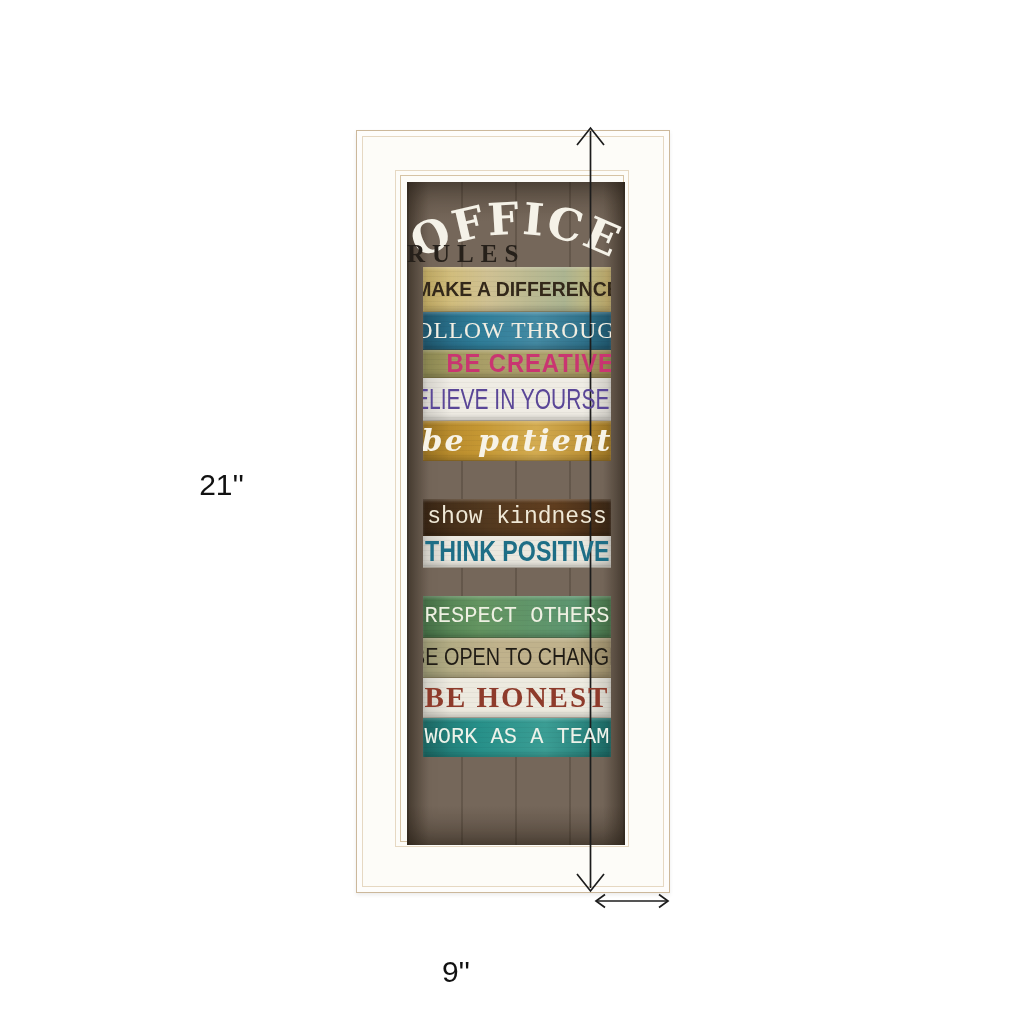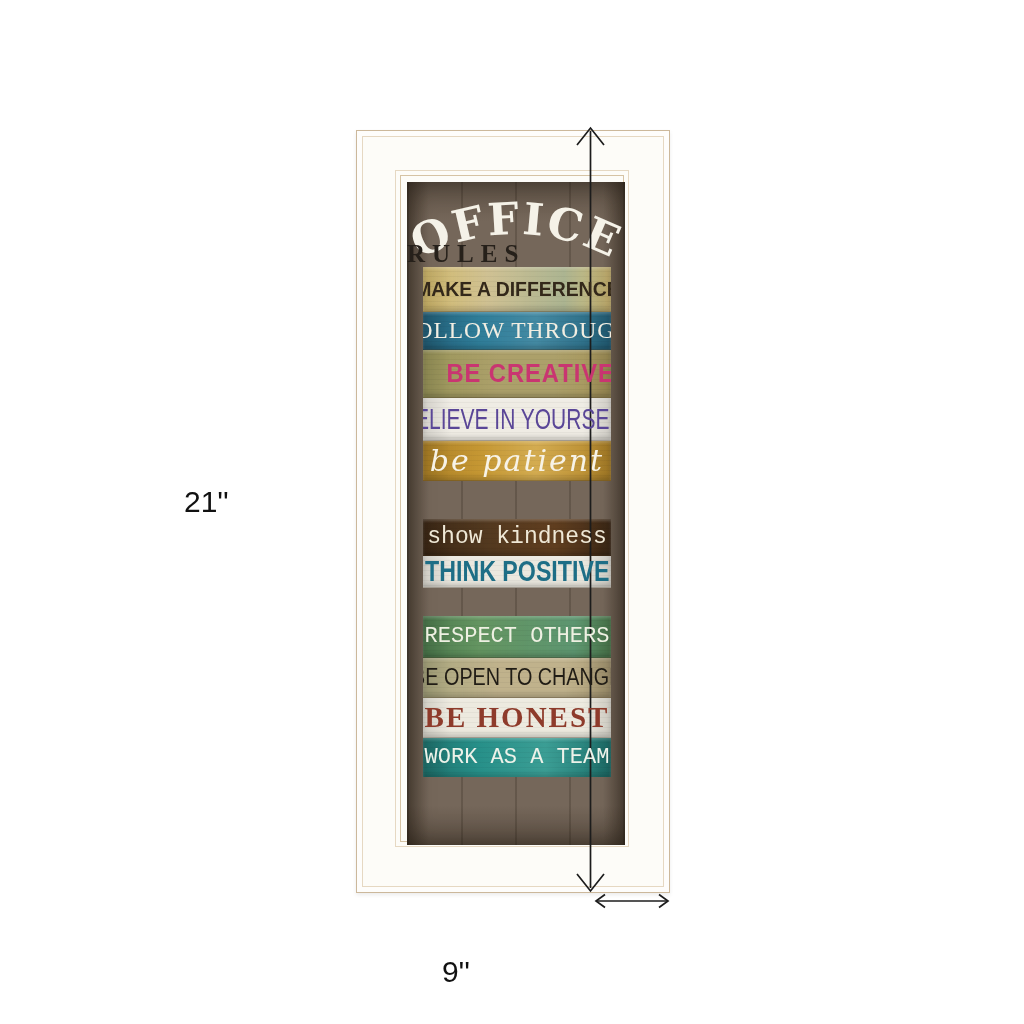--- a/index.html
+++ b/index.html
@@ -44,45 +44,45 @@
             linear-gradient(90deg, rgba(0,0,0,.12), rgba(0,0,0,0) 15%, rgba(0,0,0,0) 85%, rgba(0,0,0,.14)); }
   .slat span { position:relative; z-index:1; white-space:nowrap; }
   .slat-gap { width:100%; height:38px; }
 
   .s1  { height:45px; background:#cfc193; background-image:linear-gradient(90deg, rgba(214,176,60,.45), rgba(0,0,0,0) 35%, rgba(90,150,140,.30) 75%, rgba(214,176,60,.35)); }
   .s1 span { font-family:"Liberation Sans",sans-serif; font-weight:bold; font-size:20px; color:#33281a; transform:scaleX(.97); display:inline-block; }
   .s2  { height:38px; background:#2f7d99; background-image:linear-gradient(90deg, rgba(10,40,60,.35), rgba(0,0,0,0) 30%, rgba(255,255,255,.10) 60%, rgba(10,40,60,.30)); }
   .s2 span { font-family:"Liberation Serif",serif; font-size:24px; color:#f2eee2; letter-spacing:1px; transform:scaleX(.98); display:inline-block; }
   .s3  { height:43px; background:#e3ead6; }
   .s3 span { font-family:"DejaVu Serif",serif; font-style:italic; font-weight:bold; font-size:29px; color:#336a38; transform:rotate(-1deg); display:inline-block; }
-  .s4  { height:48px; background:#aca06a; background-image:linear-gradient(90deg, rgba(120,130,60,.35), rgba(0,0,0,0) 40%, rgba(0,0,0,0) 70%, rgba(150,120,50,.30));padding-left:28px; }
+  .s4  { height:28px; background:#aca06a; background-image:linear-gradient(90deg, rgba(120,130,60,.35), rgba(0,0,0,0) 40%, rgba(0,0,0,0) 70%, rgba(150,120,50,.30));padding-left:28px; }
   .s4 span { font-family:"Liberation Sans",sans-serif; font-weight:bold; font-size:25px; color:#c93571; letter-spacing:1px; transform:scaleX(.95); display:inline-block; }
   .s5  { height:43px; background:#efece4; }
   .s5 span { font-family:"Liberation Sans",sans-serif; font-weight:500; font-size:30px; color:#5a4697; transform:scaleX(.70); display:inline-block; }
   .s6  { height:40px; background:#c59733; background-image:linear-gradient(90deg, rgba(120,80,10,.30), rgba(0,0,0,0) 30%, rgba(255,235,170,.25) 60%, rgba(120,80,10,.25)); }
-  .s6 span { font-family:"DejaVu Serif",serif; font-style:italic; font-weight:normal; font-size:30px; color:#f7f3e7; letter-spacing:2px; }
+  .s6 span { font-family:"DejaVu Serif",serif; font-style:italic; font-weight:bold; font-size:30px; color:#f7f3e7; letter-spacing:2px; }
   .s7  { height:37px; background:#53391f; background-image:linear-gradient(90deg, rgba(20,10,5,.35), rgba(0,0,0,0) 35%, rgba(120,70,30,.35) 70%, rgba(20,10,5,.30)); }
   .s7 span { font-family:"Liberation Mono","DejaVu Sans Mono",monospace; font-size:23px; color:#efe8d6; }
   .s8  { height:32px; background:#ebe8df; }
   .s8 span { font-family:"Liberation Sans",sans-serif; font-weight:bold; font-size:29px; color:#1e6e86; transform:scaleX(.80); display:inline-block; }
   .s9  { height:42px; background:#649561; background-image:linear-gradient(90deg, rgba(20,60,30,.30), rgba(0,0,0,0) 30%, rgba(80,150,140,.35) 80%, rgba(20,60,30,.25));margin-top:28px; }
   .s9 span { font-family:"Liberation Mono","DejaVu Sans Mono",monospace; font-size:22px; color:#eef0e2; }
   .s10 { height:38px; background:#accfa4; }
   .s10 span { font-family:"Liberation Sans",sans-serif; font-weight:bold; font-size:25px; color:#39433d; letter-spacing:1px; transform:scaleX(.92); display:inline-block; }
   .s11 { height:40px; background:#c0b28c; background-image:linear-gradient(90deg, rgba(110,140,90,.25), rgba(0,0,0,0) 40%, rgba(0,0,0,0) 75%, rgba(120,100,60,.30)); }
   .s11 span { font-family:"Liberation Sans",sans-serif; font-weight:400; font-size:23px; color:#201c15; transform:scaleX(.86); display:inline-block; }
   .s12 { height:40px; background:#edeadf; }
   .s12 span { font-family:"Liberation Serif",serif; font-weight:bold; font-size:29px; color:#8e3b2b; letter-spacing:2px; }
   .s13 { height:39px; background:#279089; background-image:linear-gradient(90deg, rgba(10,50,50,.30), rgba(0,0,0,0) 30%, rgba(150,220,200,.18) 65%, rgba(10,50,50,.30)); border-bottom:none; }
   .s13 span { font-family:"Liberation Mono","DejaVu Sans Mono",monospace; font-size:22px; color:#edf2e9; }
 
   
   .dims { position:absolute; left:0; top:0; pointer-events:none; }
   .dim-label { position:absolute; color:#111111; font-size:30px; font-family:"Liberation Sans",sans-serif; }
-  .lbl-h { left:184px; top:485px; width:60px; text-align:left; }
+  .lbl-h { left:184px; top:468px; width:60px; text-align:right; }
   .lbl-w { left:426px; top:955px; width:60px; text-align:center; }
 </style>
 </head>
 <body>
 
 <div class="stage">
 
   <div class="frame">
     <div class="frame-mid">
       <div class="mat-line-a"></div>

